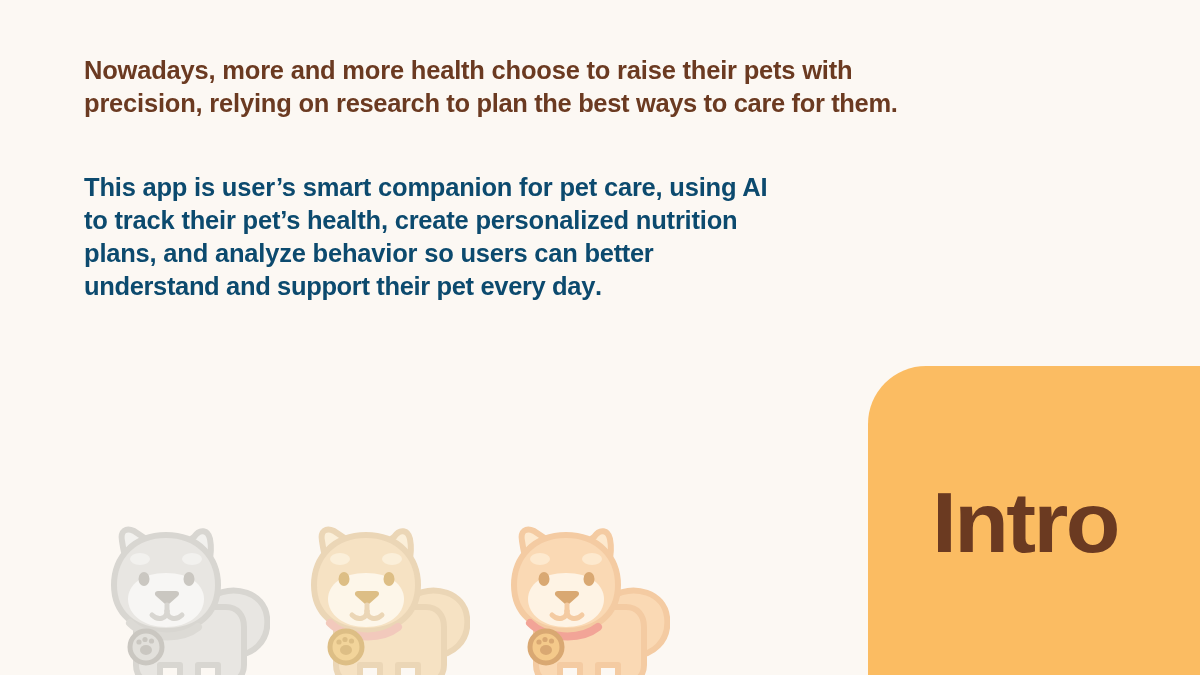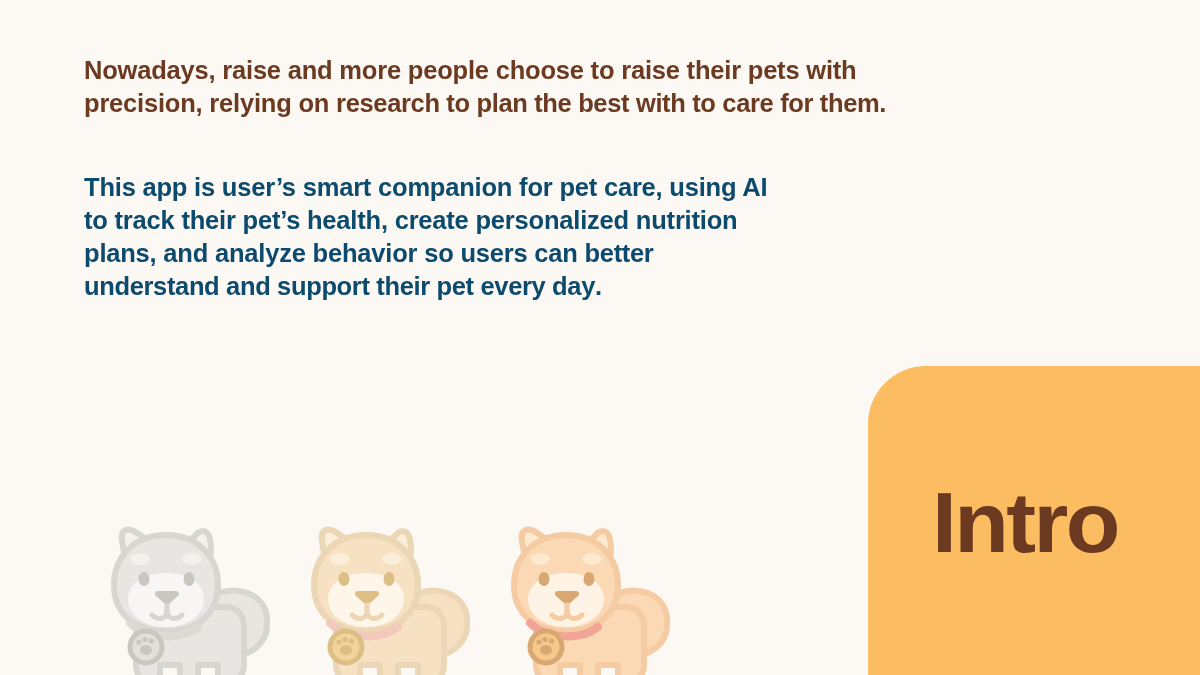--- a/index.html
+++ b/index.html
@@ -89,22 +89,22 @@
     height: 176px;
   }
   .dog svg { display: block; width: 176px; height: 176px; }
 </style>
 </head>
 <body>
 
 <div id="slide" style="background: rgb(252, 248, 243);">
 
   <div id="copy">
-    <p class="para" id="para-1" style="color: rgb(107, 58, 33);"><span>Nowadays, raise and more people choose to raise their pets with
-precision, relying on </span><b>research to plan the best with to care for them.</b><span></span></p>
+    <p class="para" id="para-1" style="color: rgb(107, 58, 33);"><span>Nowadays, more and more health choose to raise their pets with
+precision, relying on </span><b>research to plan the best ways to care for them.</b><span></span></p>
 
     <p class="para" id="para-2" style="color: #0c4a6e;"><span>This app is user’s smart companion for pet care, using AI
 to track their pet’s health, create personalized nutrition
 plans, and analyze behavior so users can </span><b>better
 understand and support their pet every day</b><span>.</span></p>
   </div>
 
   <div id="dogs">
 
     <div class="dog" id="dog-0" style="left: 94px;">

